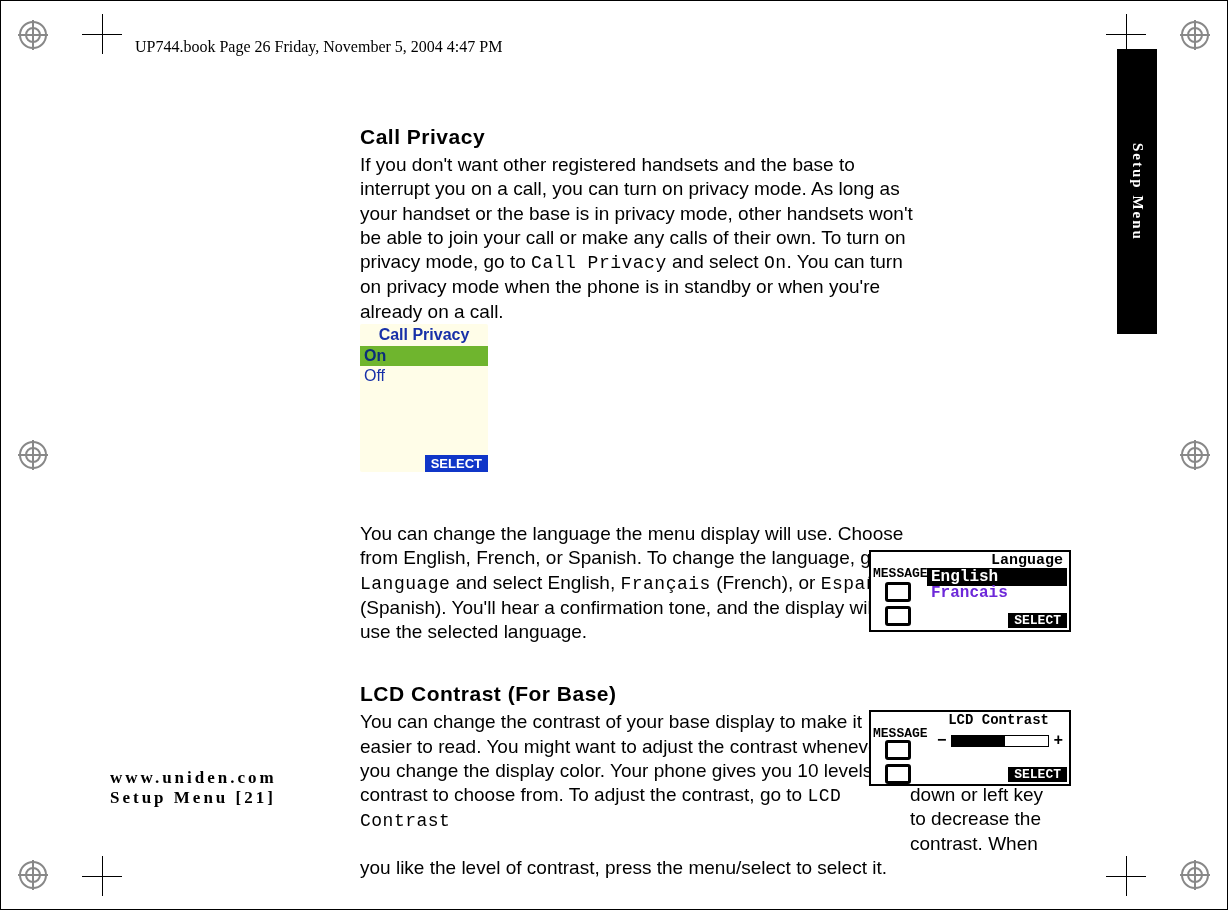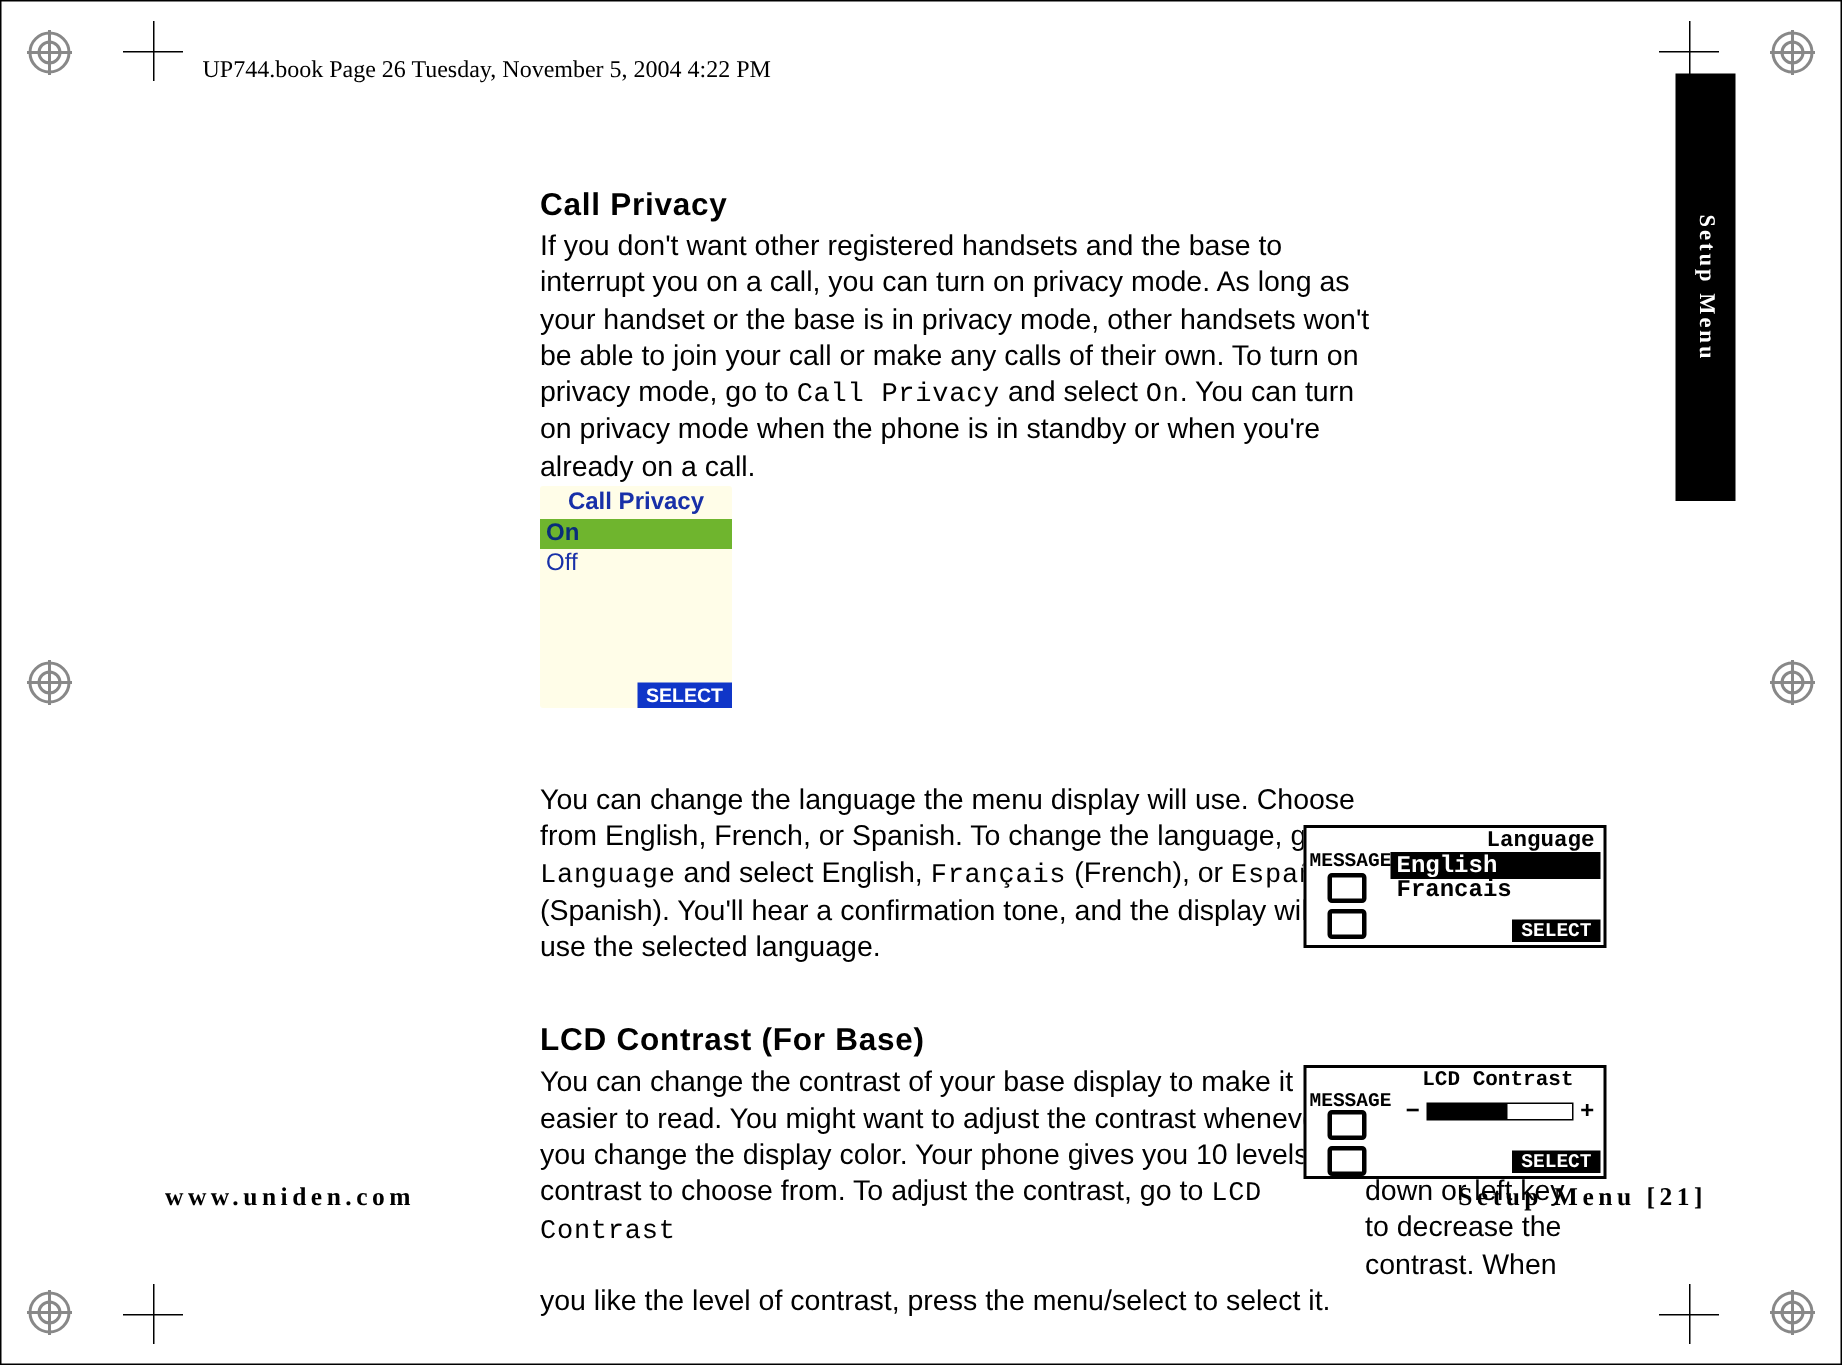--- a/index.html
+++ b/index.html
@@ -143,21 +143,21 @@
   .scr-lang .tape .reel + .reel { margin-top:4px; }
   .scr-lang .lcdtitle {
     position:absolute; right:6px; top:0;
     font-size:15px; font-weight:bold;
   }
   .scr-lang .row {
     position:absolute; left:56px; right:2px;
     font-size:16px; padding:0 4px;
   }
   .scr-lang .row.sel { top:16px; background:#000; color:#fff; font-weight:bold; }
-  .scr-lang .row.nor { top:32px; color:#000000; font-weight:bold; }
+  .scr-lang .row.nor { top:32px; color:#6d28d9; font-weight:bold; }
   .scr-lang .selbtn {
     position:absolute; right:2px; bottom:2px;
     background:#000; color:#fff;
     font-size:13px; padding:0 6px; font-weight:bold;
   }
   
   .scr-contrast {
     top: 28px; right: -6px;
     width: 202px; height: 76px;
     border: 2px solid #000;
@@ -193,21 +193,21 @@
   .footer {
     position: absolute;
     left: 110px;
     right: 90px;
     bottom: 102px;
     font-family: Georgia, serif;
     font-weight: bold;
     letter-spacing: 3px;
     font-size: 17px;
     display: flex;
-    justify-content: space-between;
+    flex-direction: column;
   }
 </style>
 </head>
 <body>
 
 <div class="mark target t-tl">
     <svg viewBox="0 0 30 30">
       <circle cx="15" cy="15" r="13" fill="none" stroke="#888" stroke-width="2"></circle>
       <circle cx="15" cy="15" r="7" fill="none" stroke="#888" stroke-width="2"></circle>
       <line x1="15" y1="0" x2="15" y2="30" stroke="#888" stroke-width="2"></line>
@@ -263,21 +263,21 @@
   <div class="hline top"></div>
     <div class="hline bot"></div>
   <div class="vline lft"></div>
     <div class="vline rgt"></div>
 </div>
 
 <div class="side-tab">
   <span>Setup Menu</span>
 </div>
 
-<div class="doc-header">UP744.book  Page 26  Tuesday, November 5, 2004  4:22 PM</div>
+<div class="doc-header">UP744.book  Page 26  Friday, November 5, 2004  4:47 PM</div>
 
 <div class="content">
 
   <div class="sect-block">
     <h2 class="section">Call Privacy</h2>
     <p class="body textcol-1">
       <span>If you don't want other registered handsets and the base to interrupt you on a call, you can turn on privacy mode. As long as your handset or the base is in privacy mode, other handsets won't be able to join your call or make any calls of their own. To turn on privacy mode, go to </span><span class="inline-menu">Call Privacy</span><span> and select </span><span class="inline-menu">On</span><span>. You can turn on privacy mode when the phone is in standby or when you're already on a call.</span>
     </p>
     <div class="scr-privacy">
       <div class="lcd">

